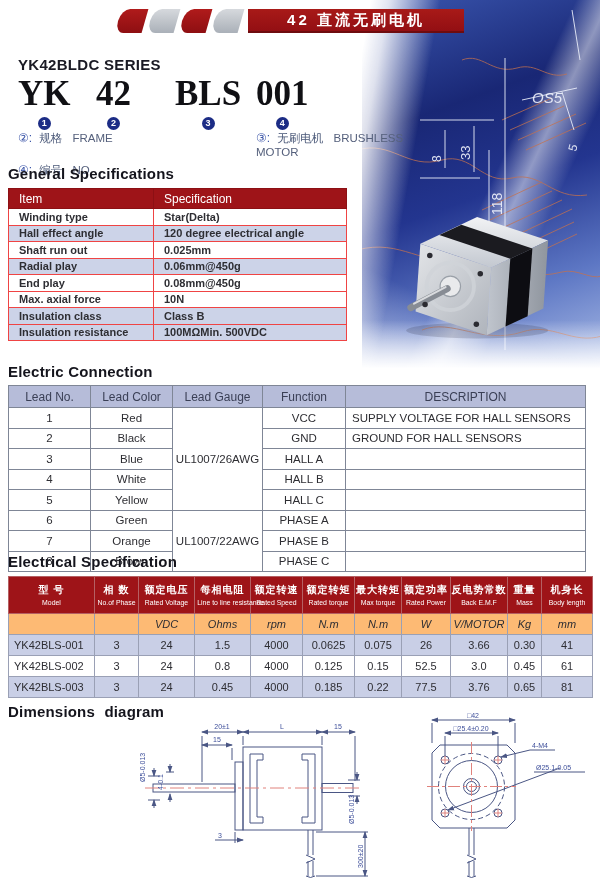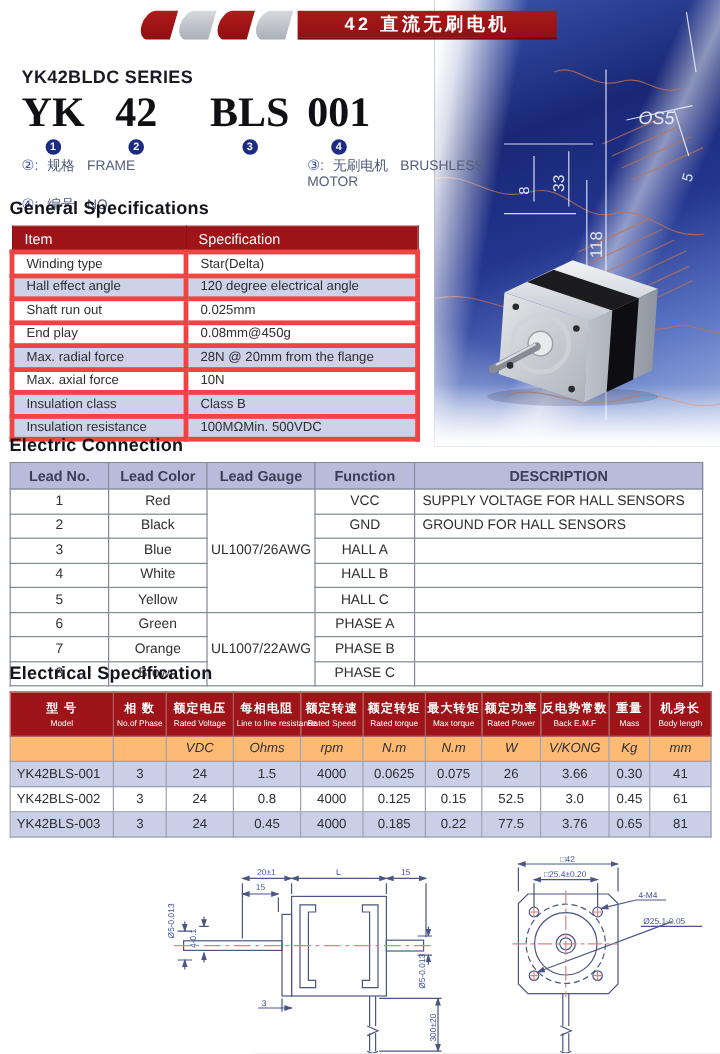--- a/index.html
+++ b/index.html
@@ -34,25 +34,25 @@
   .legend .num{color:#3b55a8;font-size:12px;margin-right:4px;}
   .legend .zh{color:#4a5878;margin-right:7px;}
   .legend .en{color:#55607c;}
   
   .sec-h{position:absolute;font-size:15px;font-weight:bold;color:#14141c;letter-spacing:.2px;}
   
   table{border-collapse:collapse;table-layout:fixed;}
   .gen{position:absolute;left:8px;top:188px;width:338px;font-size:11px;}
   .gen th{background:#9e1418;color:#fff;font-weight:normal;text-align:left;height:19px;
           padding:0 0 0 10px;font-size:12px;border:1px solid #8c1014;}
-  .gen td{height:15.5px;padding:0 0 0 10px;border:4px solid #ef4444;color:#2e2e33;}
+  .gen td{height:15.5px;padding:0 0 0 10px;border:1px solid #ef4444;color:#2e2e33;font-weight:bold;}
   .gen tr.alt td{background:#ccd3e8;}
   
   .elec{position:absolute;left:8px;top:385px;width:577px;font-size:11.5px;}
-  .elec th{background:#b6bcd9;color:#3a3f55;font-weight:bold;height:19px;font-size:12px;border:1px solid #7f8696;}
+  .elec th{background:#b6bcd9;color:#3a3f55;font-weight:normal;height:19px;font-size:12px;border:1px solid #7f8696;}
   .elec td{height:17.5px;text-align:center;border:1px solid #7f8696;color:#2e2e33;background:#fff;}
   .elec td.desc{text-align:left;padding-left:6px;}
   
   .spec{position:absolute;left:8px;top:576px;width:584px;font-size:11px;}
   .spec th{background:#9e1418;color:#fff;height:34px;padding:1px 0;border:1px solid #b56063;vertical-align:middle;}
   .spec th .zh{font-size:10px;font-weight:bold;letter-spacing:1px;}
   .spec th .en{font-size:7.5px;font-weight:normal;margin-top:1px;transform:scale(.92);white-space:nowrap;}
   .spec td{height:18px;text-align:center;border:1px solid #9aa0b5;color:#2e2e33;}
   .spec td.model{text-align:left;padding-left:5px;}
   .spec tr.alt td{background:#c9cfe6;}
@@ -196,27 +196,27 @@
           <td>Star(Delta)</td>
         </tr>
         <tr class="alt">
           <td>Hall effect angle</td>
           <td>120 degree electrical angle</td>
         </tr>
         <tr>
           <td>Shaft run out</td>
           <td>0.025mm</td>
         </tr>
+        <tr class="alt">
+          <td>Radial play</td>
+          <td>0.06mm@450g</td>
+        </tr>
         <tr>
           <td>End play</td>
           <td>0.08mm@450g</td>
-        </tr>
-        <tr class="alt">
-          <td>Max. radial force</td>
-          <td>28N @ 20mm from the flange</td>
         </tr>
         <tr>
           <td>Max. axial force</td>
           <td>10N</td>
         </tr>
         <tr class="alt">
           <td>Insulation class</td>
           <td>Class B</td>
         </tr>
         <tr class="alt">
@@ -364,21 +364,21 @@
     <tbody>
       <tr id="spec-units">
           <td class="unit"></td>
           <td class="unit"></td>
           <td class="unit">VDC</td>
           <td class="unit">Ohms</td>
           <td class="unit">rpm</td>
           <td class="unit">N.m</td>
           <td class="unit">N.m</td>
           <td class="unit">W</td>
-          <td class="unit">V/KONG</td>
+          <td class="unit">V/MOTOR</td>
           <td class="unit">Kg</td>
           <td class="unit">mm</td>
         </tr>
     </tbody>
     <tbody id="spec-body">
         <tr class="alt">
           <td class="model">YK42BLS-001</td>
           <td>3</td>
           <td>24</td>
           <td>1.5</td>
@@ -412,20 +412,21 @@
           <td>0.185</td>
           <td>0.22</td>
           <td>77.5</td>
           <td>3.76</td>
           <td>0.65</td>
           <td>81</td>
         </tr>
       </tbody>
   </table>
 
+  <div class="sec-h" style="left:8px;top:703px;word-spacing:5px">Dimensions  diagram</div>
   <svg class="dims" viewBox="0 0 470 166" width="470" height="166">
     <defs>
       <marker id="ar" markerWidth="7" markerHeight="6" refX="6" refY="3" orient="auto">
         <polygon points="0,0.6 7,3 0,5.4" fill="#4a5684"></polygon>
       </marker>
       <marker id="arr" markerWidth="7" markerHeight="6" refX="1" refY="3" orient="auto">
         <polygon points="7,0.6 0,3 7,5.4" fill="#4a5684"></polygon>
       </marker>
     </defs>
 

